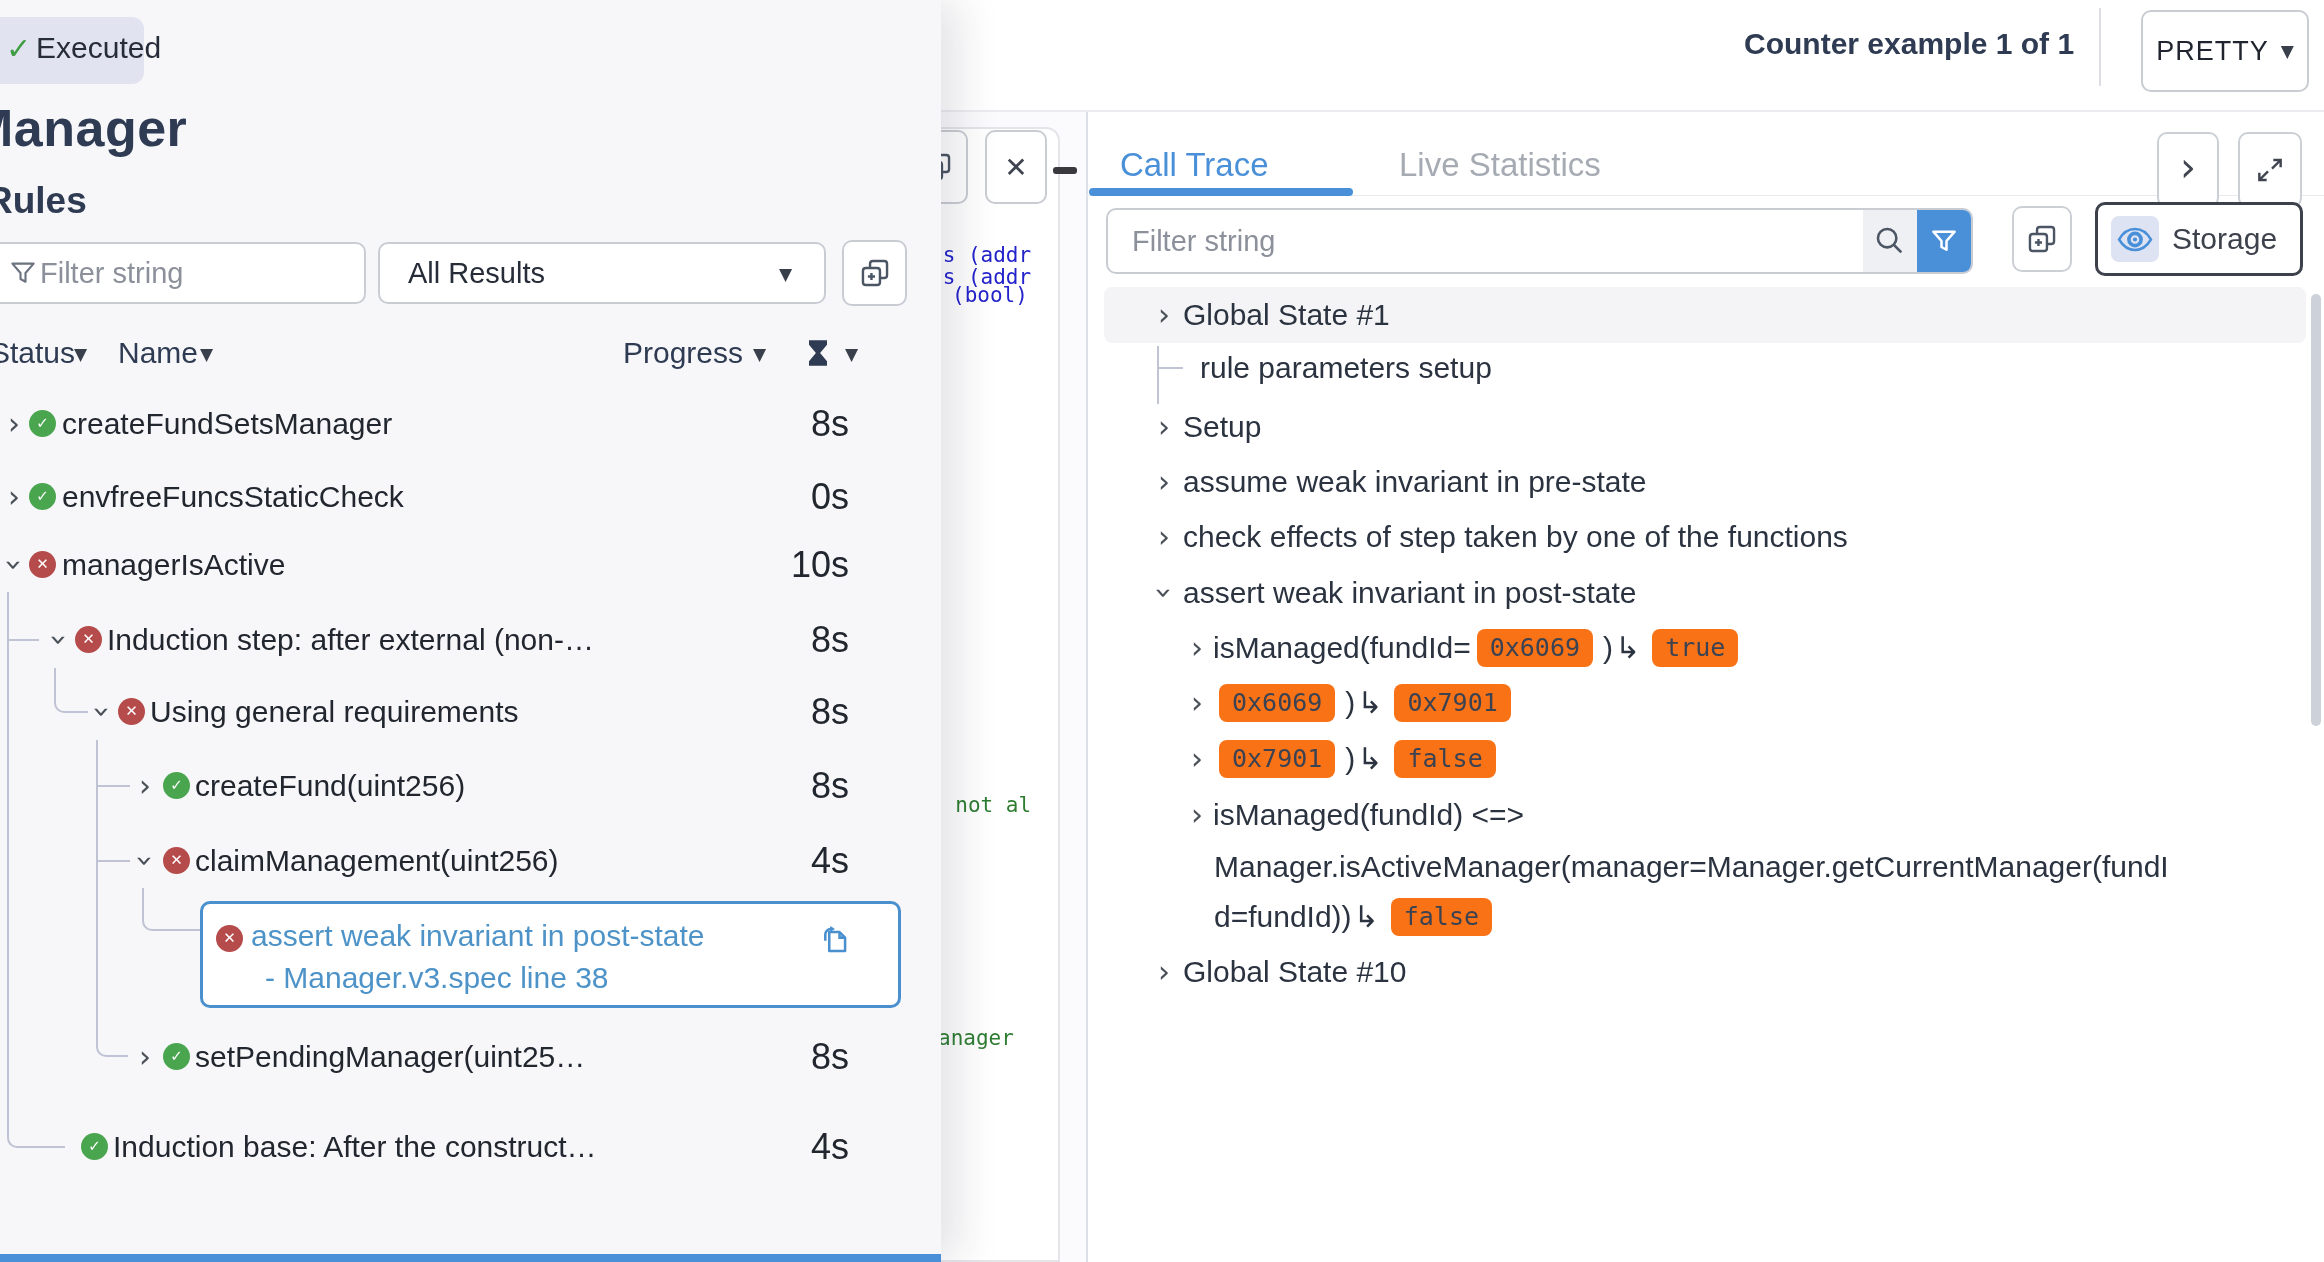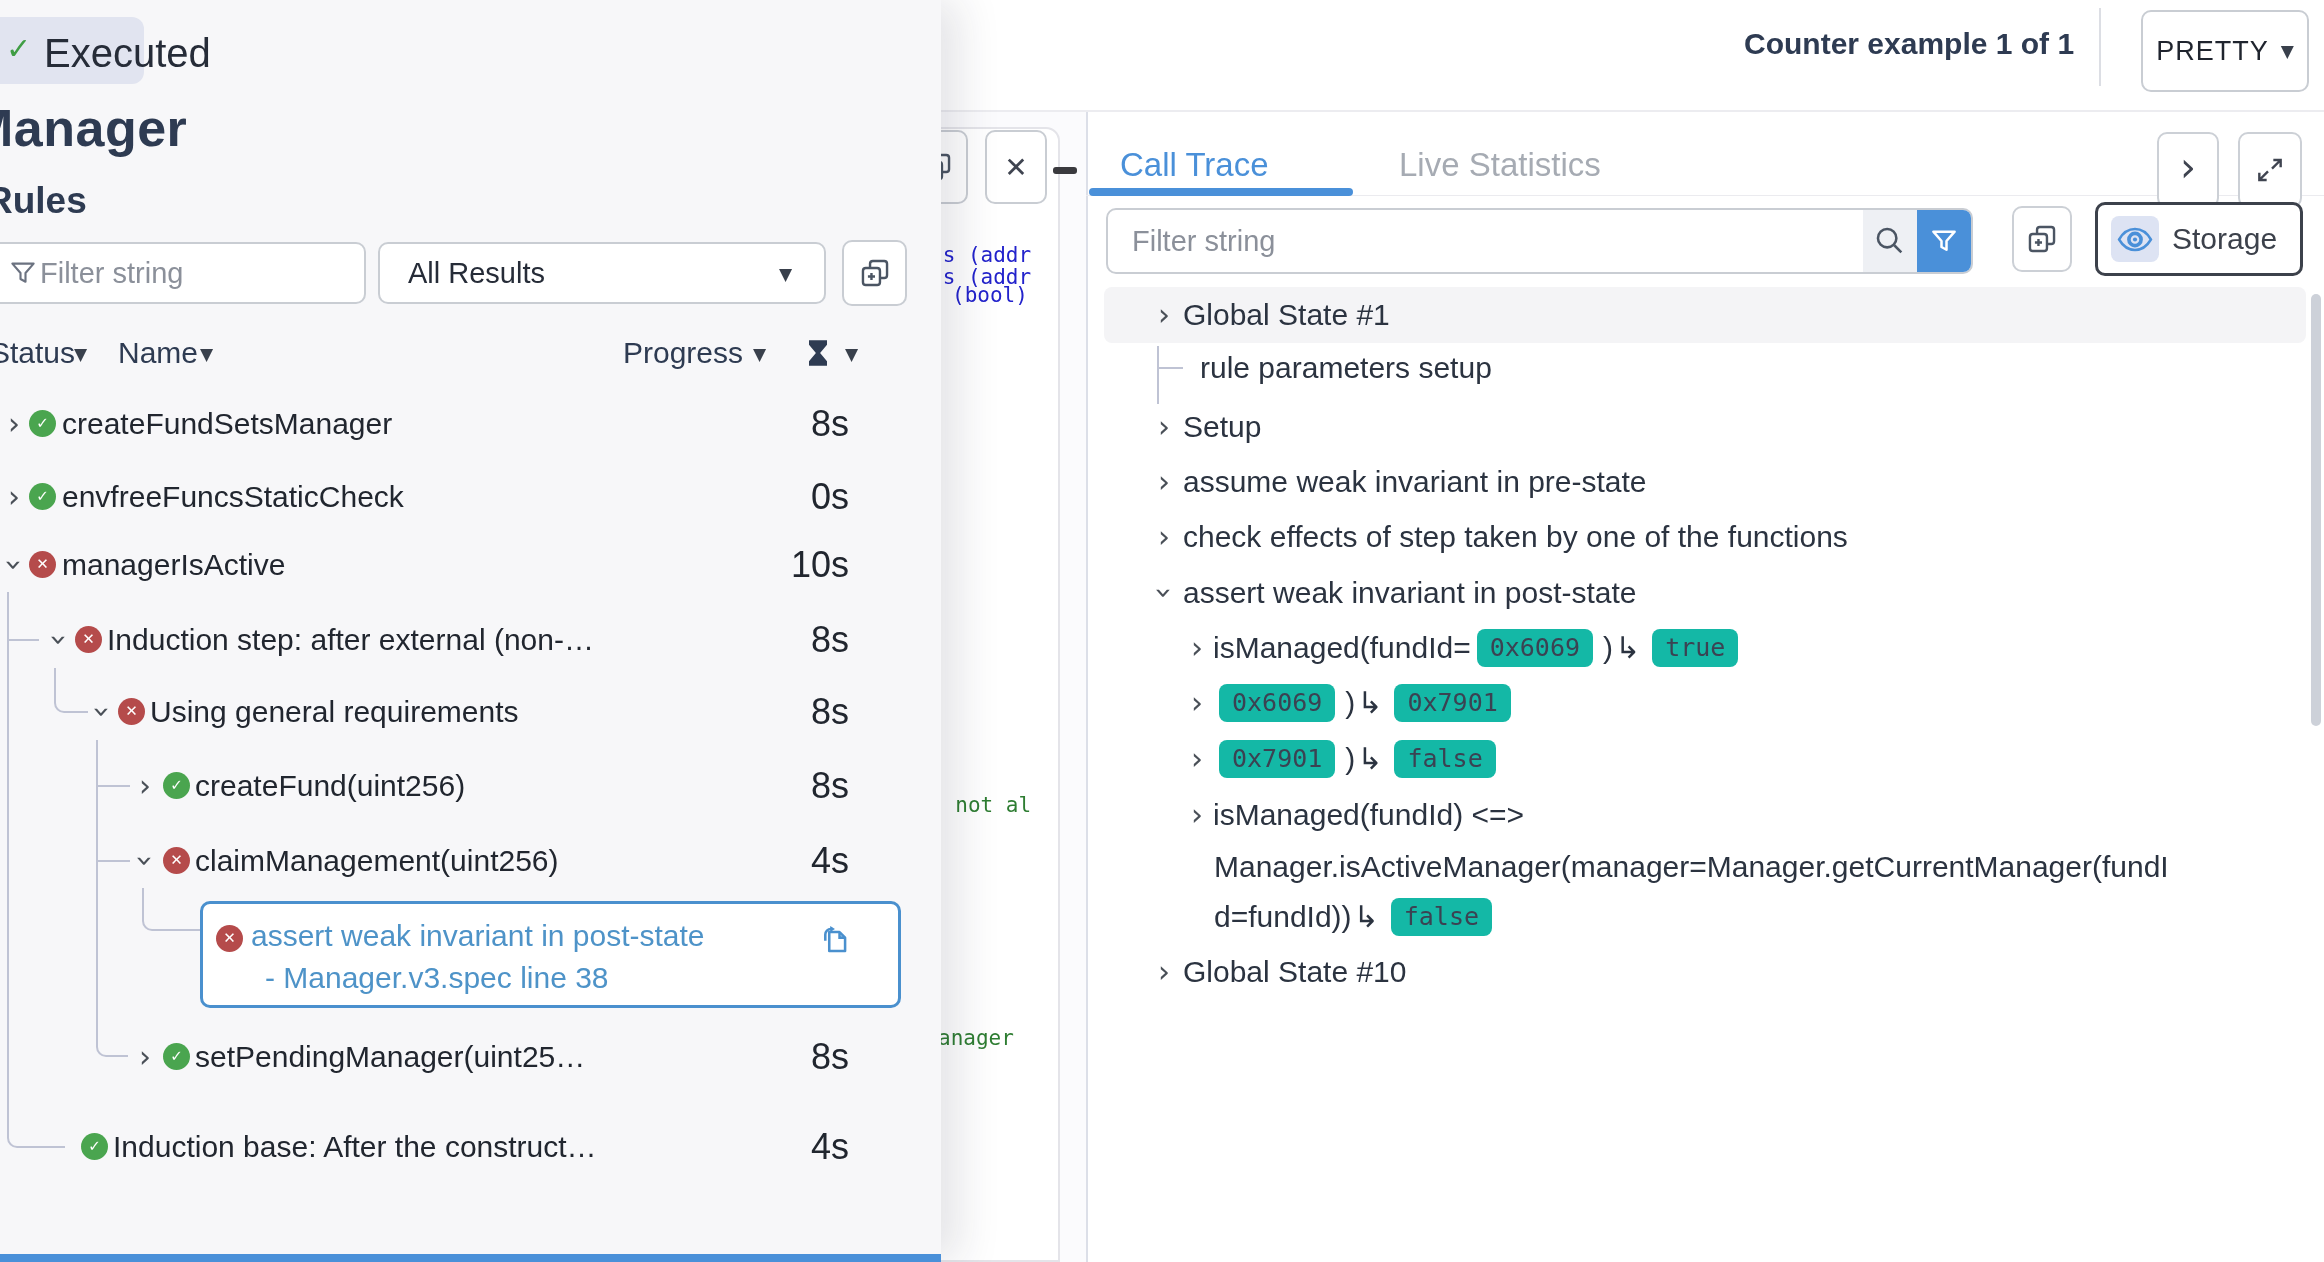--- a/index.html
+++ b/index.html
@@ -36,31 +36,31 @@
   .search-zone{position:absolute;right:54px;top:0;width:54px;height:62px;background:#eef0f4;display:flex;align-items:center;justify-content:center;}
   .funnel-zone{position:absolute;right:0;top:0;width:54px;height:62px;background:#4a90d9;border-radius:0 8px 8px 0;display:flex;align-items:center;justify-content:center;cursor:pointer;}
   .storage-btn{position:absolute;left:2095px;top:202px;width:208px;height:74px;background:#fff;border:3px solid #3c414b;border-radius:10px;box-sizing:border-box;cursor:pointer;}
   .eye-box{position:absolute;left:13px;top:11px;width:48px;height:46px;background:#dde3f3;border-radius:8px;display:flex;align-items:center;justify-content:center;}
   .storage-lbl{position:absolute;left:74px;top:0px;height:68px;line-height:68px;font-size:30px;font-weight:500;color:#3c414b;}
 
   .trace-highlight{position:absolute;left:1104px;top:287px;width:1202px;height:56px;background:#f4f4f6;border-radius:8px;}
   .trace-chev{position:absolute;width:26px;height:42px;line-height:42px;font-family:"DejaVu Sans",sans-serif;font-size:30px;color:#4a5058;text-align:center;}
   .trace-chev.open{transform:rotate(90deg);}
   .trace-line{position:absolute;height:42px;line-height:42px;font-size:30px;color:#2b3340;white-space:nowrap;display:flex;align-items:center;}
-  .chip{display:inline-block;background:#14b8a6;border-radius:8px;padding:1px 13px;font-family:"DejaVu Sans Mono","Liberation Mono",monospace;font-size:25px;color:#3b4252;margin:0 10px 0 6px;line-height:36px;}
+  .chip{display:inline-block;background:#f97316;border-radius:8px;padding:1px 13px;font-family:"DejaVu Sans Mono","Liberation Mono",monospace;font-size:25px;color:#3b4252;margin:0 10px 0 6px;line-height:36px;}
   .ret-arrow{font-family:"DejaVu Sans",sans-serif;font-size:30px;color:#2b3340;margin:0 6px 0 2px;}
   .tconn-v{position:absolute;width:2px;background:#bfc3d4;}
   .tconn-h{position:absolute;height:2px;background:#bfc3d4;}
   .scroll-thumb{position:absolute;left:2311px;top:294px;width:10px;height:432px;background:#cdd1d9;border-radius:5px;}
 
   
   .overlay{position:absolute;left:0;top:0;width:941px;height:1262px;background:#f7f7f9;box-shadow:18px 0 40px rgba(30,35,60,0.12);}
   .badge{position:absolute;left:-18px;top:17px;width:162px;height:67px;background:#e1e4f0;border-radius:12px;}
   .badge .chk{position:absolute;left:24px;top:14px;font-family:"DejaVu Sans",sans-serif;font-size:30px;font-weight:bold;color:#3f9d44;}
-  .badge .blbl{position:absolute;left:54px;top:14px;font-size:40px;color:#262c38;margin-left:8px;}
+  .badge .blbl{position:absolute;left:54px;top:14px;font-size:30px;color:#262c38;}
   .panel-title{position:absolute;left:-30px;top:98px;font-size:52px;font-weight:600;color:#2e3b52;letter-spacing:.5px;}
   .panel-sub{position:absolute;left:-14px;top:180px;font-size:37px;font-weight:600;color:#2e3b52;}
   .rules-filter{position:absolute;left:-50px;top:242px;width:416px;height:62px;background:#fff;border:2px solid #c9cdd3;border-radius:10px;box-sizing:border-box;}
   .rules-filter input{position:absolute;left:88px;top:0;width:300px;height:58px;border:none;outline:none;background:transparent;font-family:"Liberation Sans",sans-serif;font-size:29px;color:#30353f;padding:0;}
   .rules-filter input::placeholder{color:#8b909a;}
   .rules-filter .funnel{position:absolute;left:56px;top:14px;}
   .results-select{position:absolute;left:378px;top:242px;width:448px;height:62px;background:#fff;border:2px solid #c9cdd3;border-radius:10px;box-sizing:border-box;cursor:pointer;}
   .results-select .val{position:absolute;left:28px;top:0;height:70px;line-height:58px;font-size:29px;color:#262c38;}
   .results-select .caret{position:absolute;right:32px;top:20px;}
   .dup-btn{position:absolute;left:842px;top:240px;width:65px;height:66px;background:#fff;border:2px solid #c9cdd3;border-radius:10px;box-sizing:border-box;display:flex;align-items:center;justify-content:center;cursor:pointer;}

